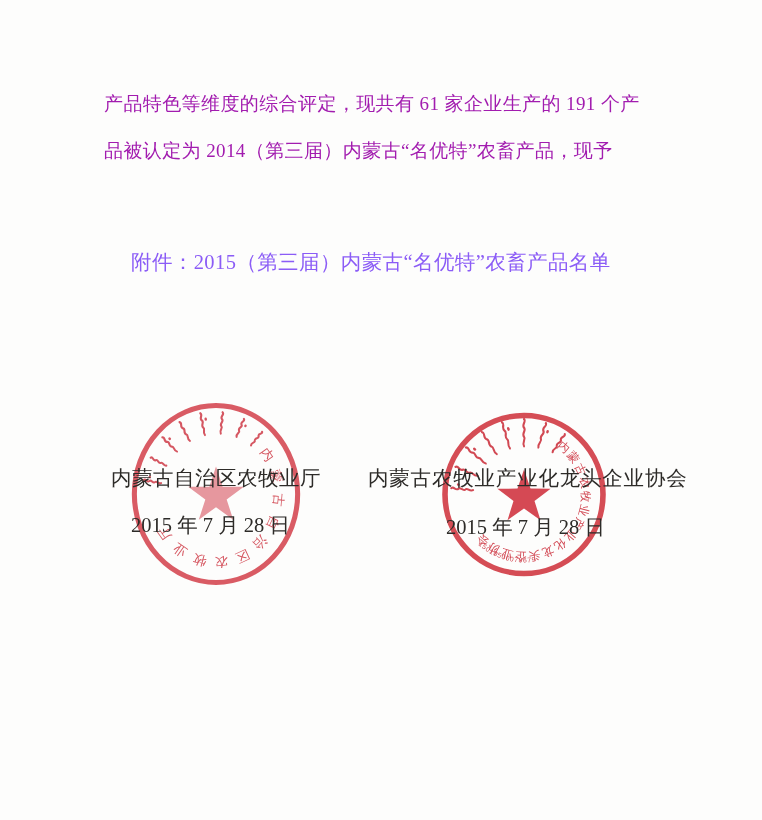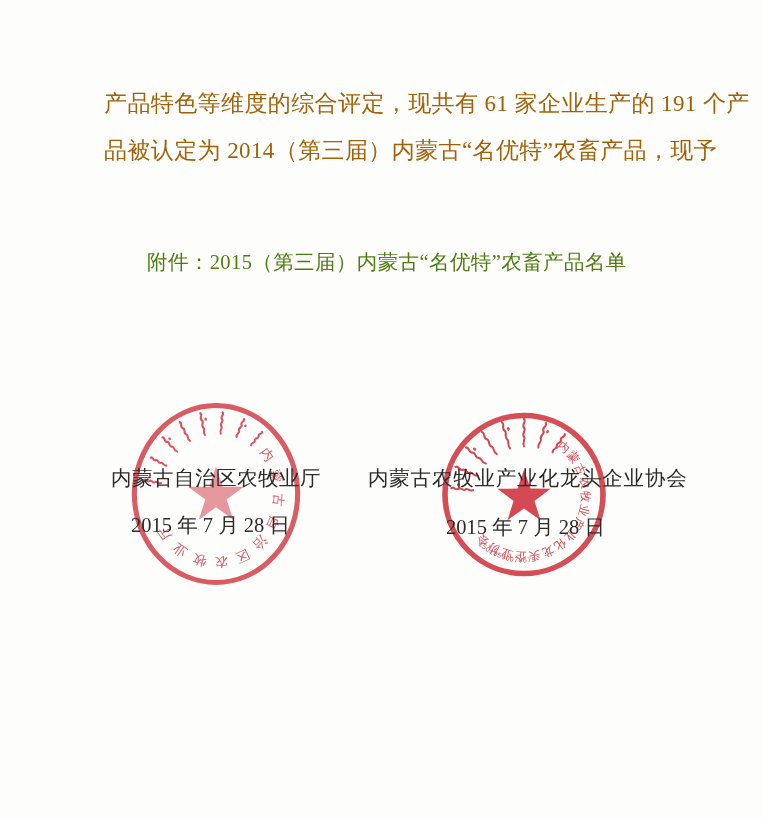--- a/index.html
+++ b/index.html
@@ -6,29 +6,29 @@
   .page{
     position:relative;
     width:762px;height:820px;
     background:#fdfdfc;
     overflow:hidden;
     font-family:"Liberation Serif","DejaVu Serif",serif;
   }
   
   .body-text{
     position:absolute;left:104px;top:80px;width:580px;
-    font-size:23px;color:#a16207;z-index:3;
+    font-size:19px;color:#a21caf;z-index:3;
   }
   .body-text .line{
     height:47px;line-height:47px;white-space:nowrap;
     letter-spacing:0.4px;
   }
   .attachment{
-    position:absolute;left:147px;top:247px;
-    font-size:20.5px;color:#4d7c0f;white-space:nowrap;
+    position:absolute;left:131px;top:247px;
+    font-size:20.5px;color:#8b5cf6;white-space:nowrap;
     letter-spacing:0.4px;line-height:30px;z-index:3;
   }
   
   .sig{
     position:absolute;color:#2d2b28;white-space:nowrap;z-index:3;
     font-size:20.5px;
   }
   .sig-org-left{left:111px;top:464px;letter-spacing:0.5px;text-align:right;}
   .sig-date-left{left:131px;top:511px;}
   .sig-org-right{left:368px;top:464px;letter-spacing:0.8px;}

